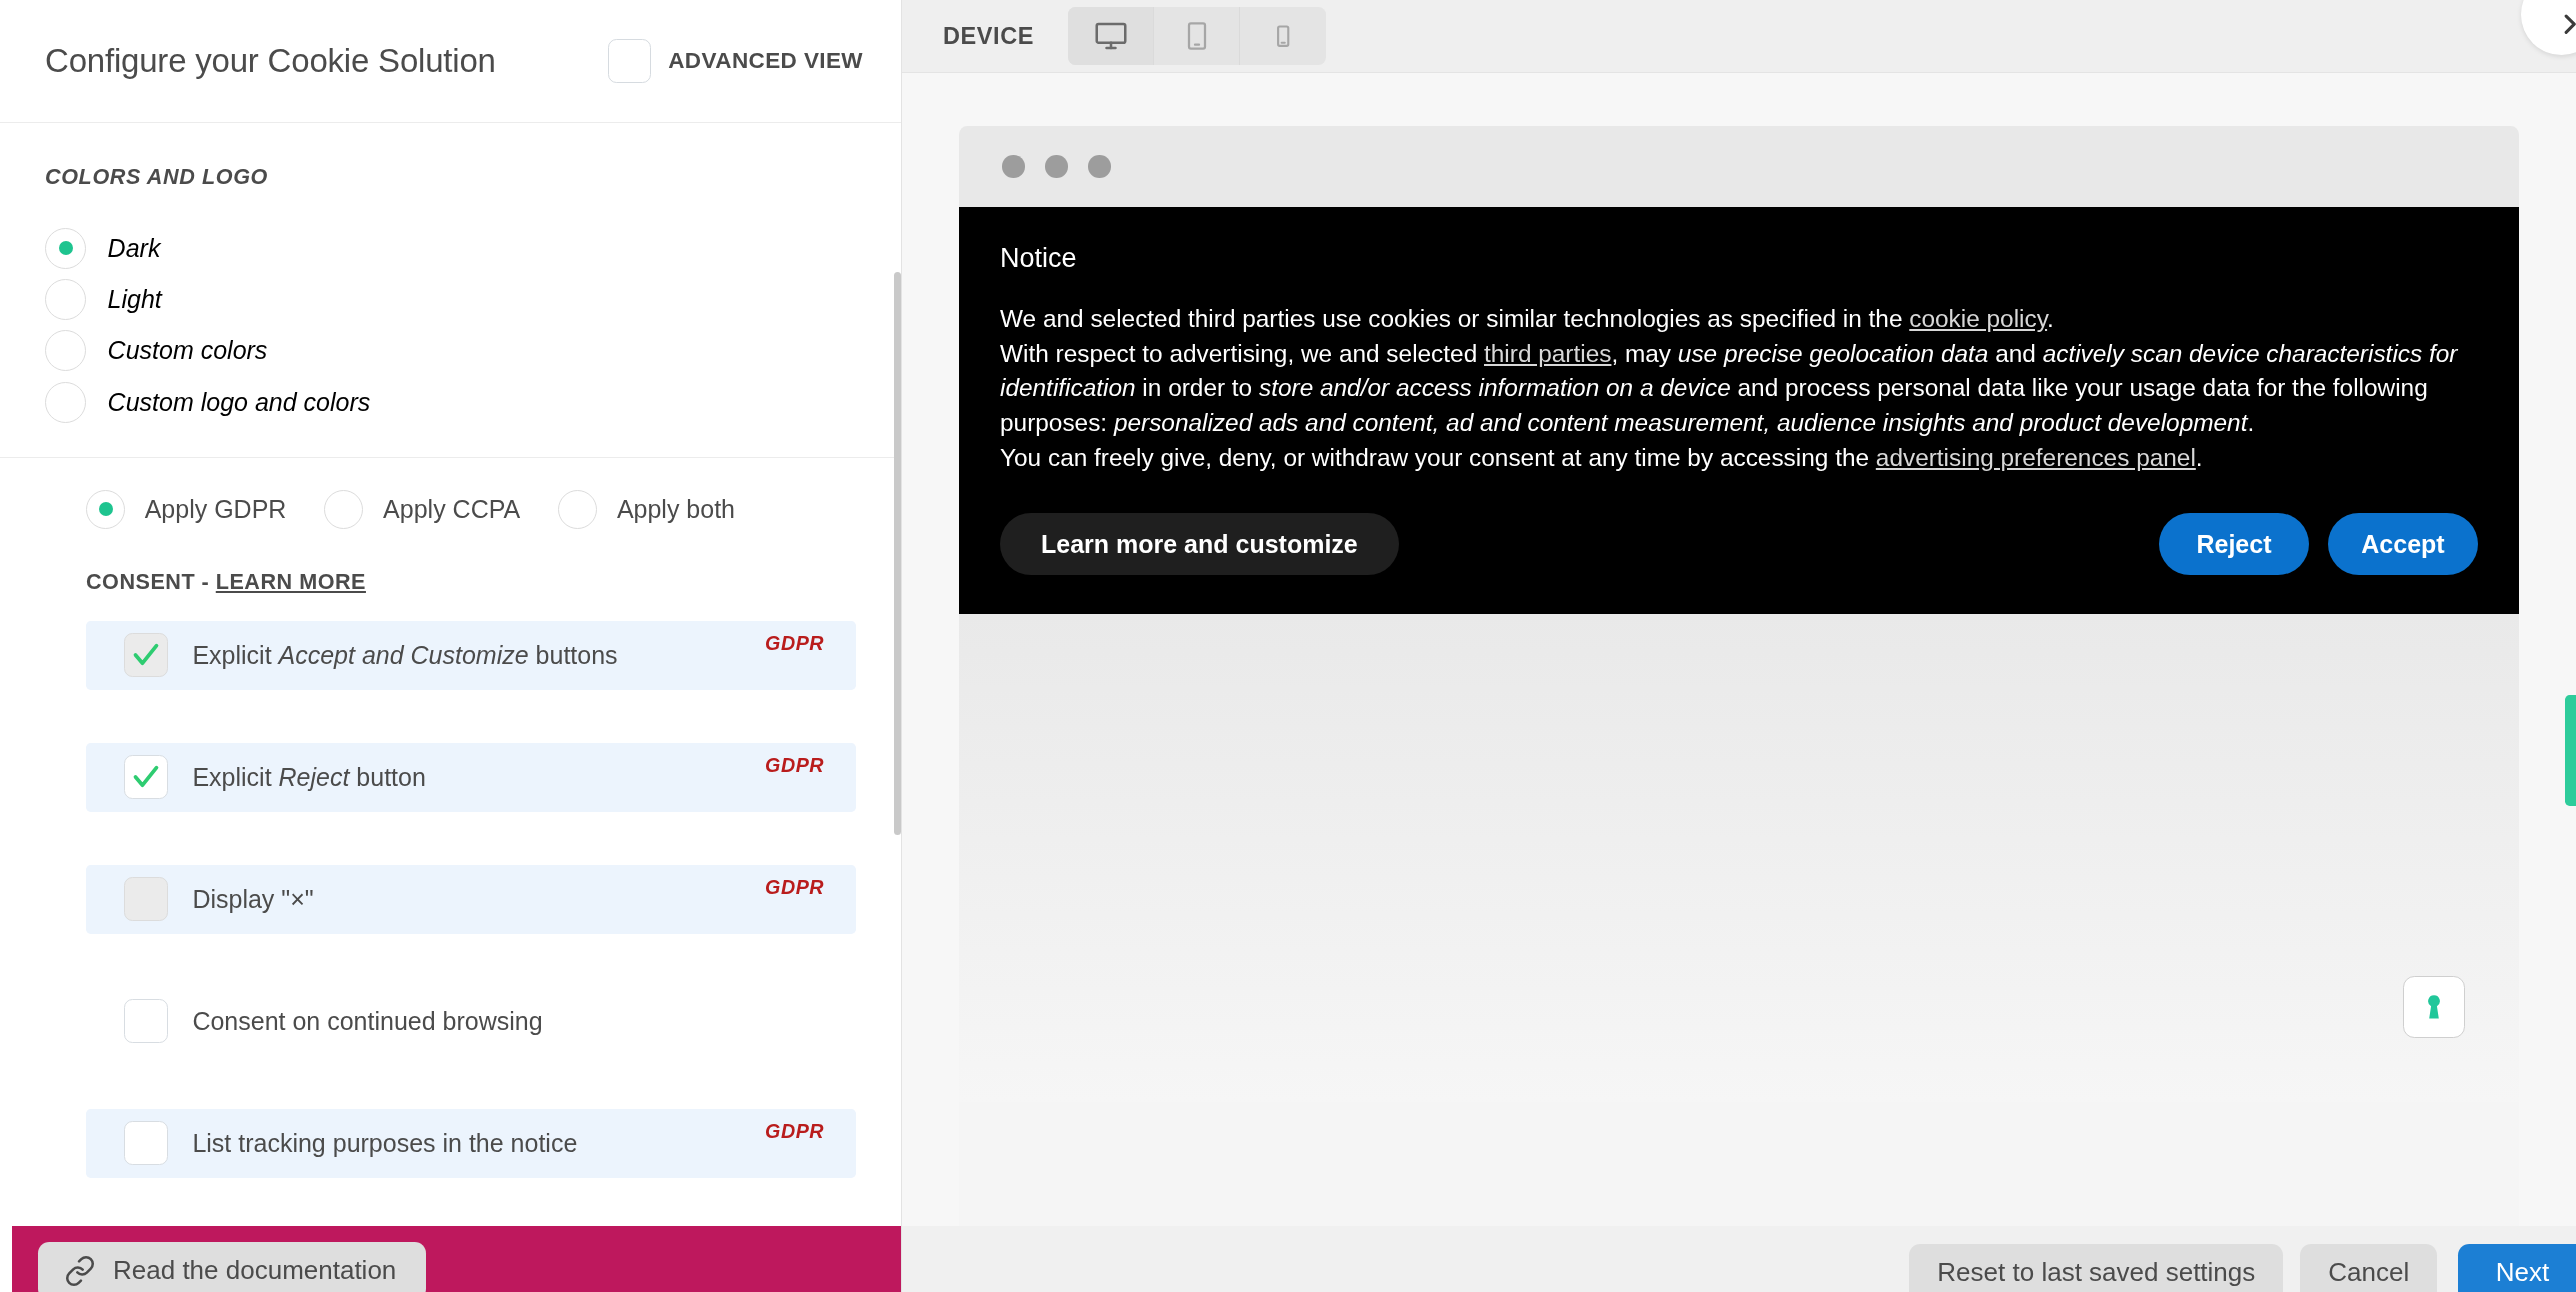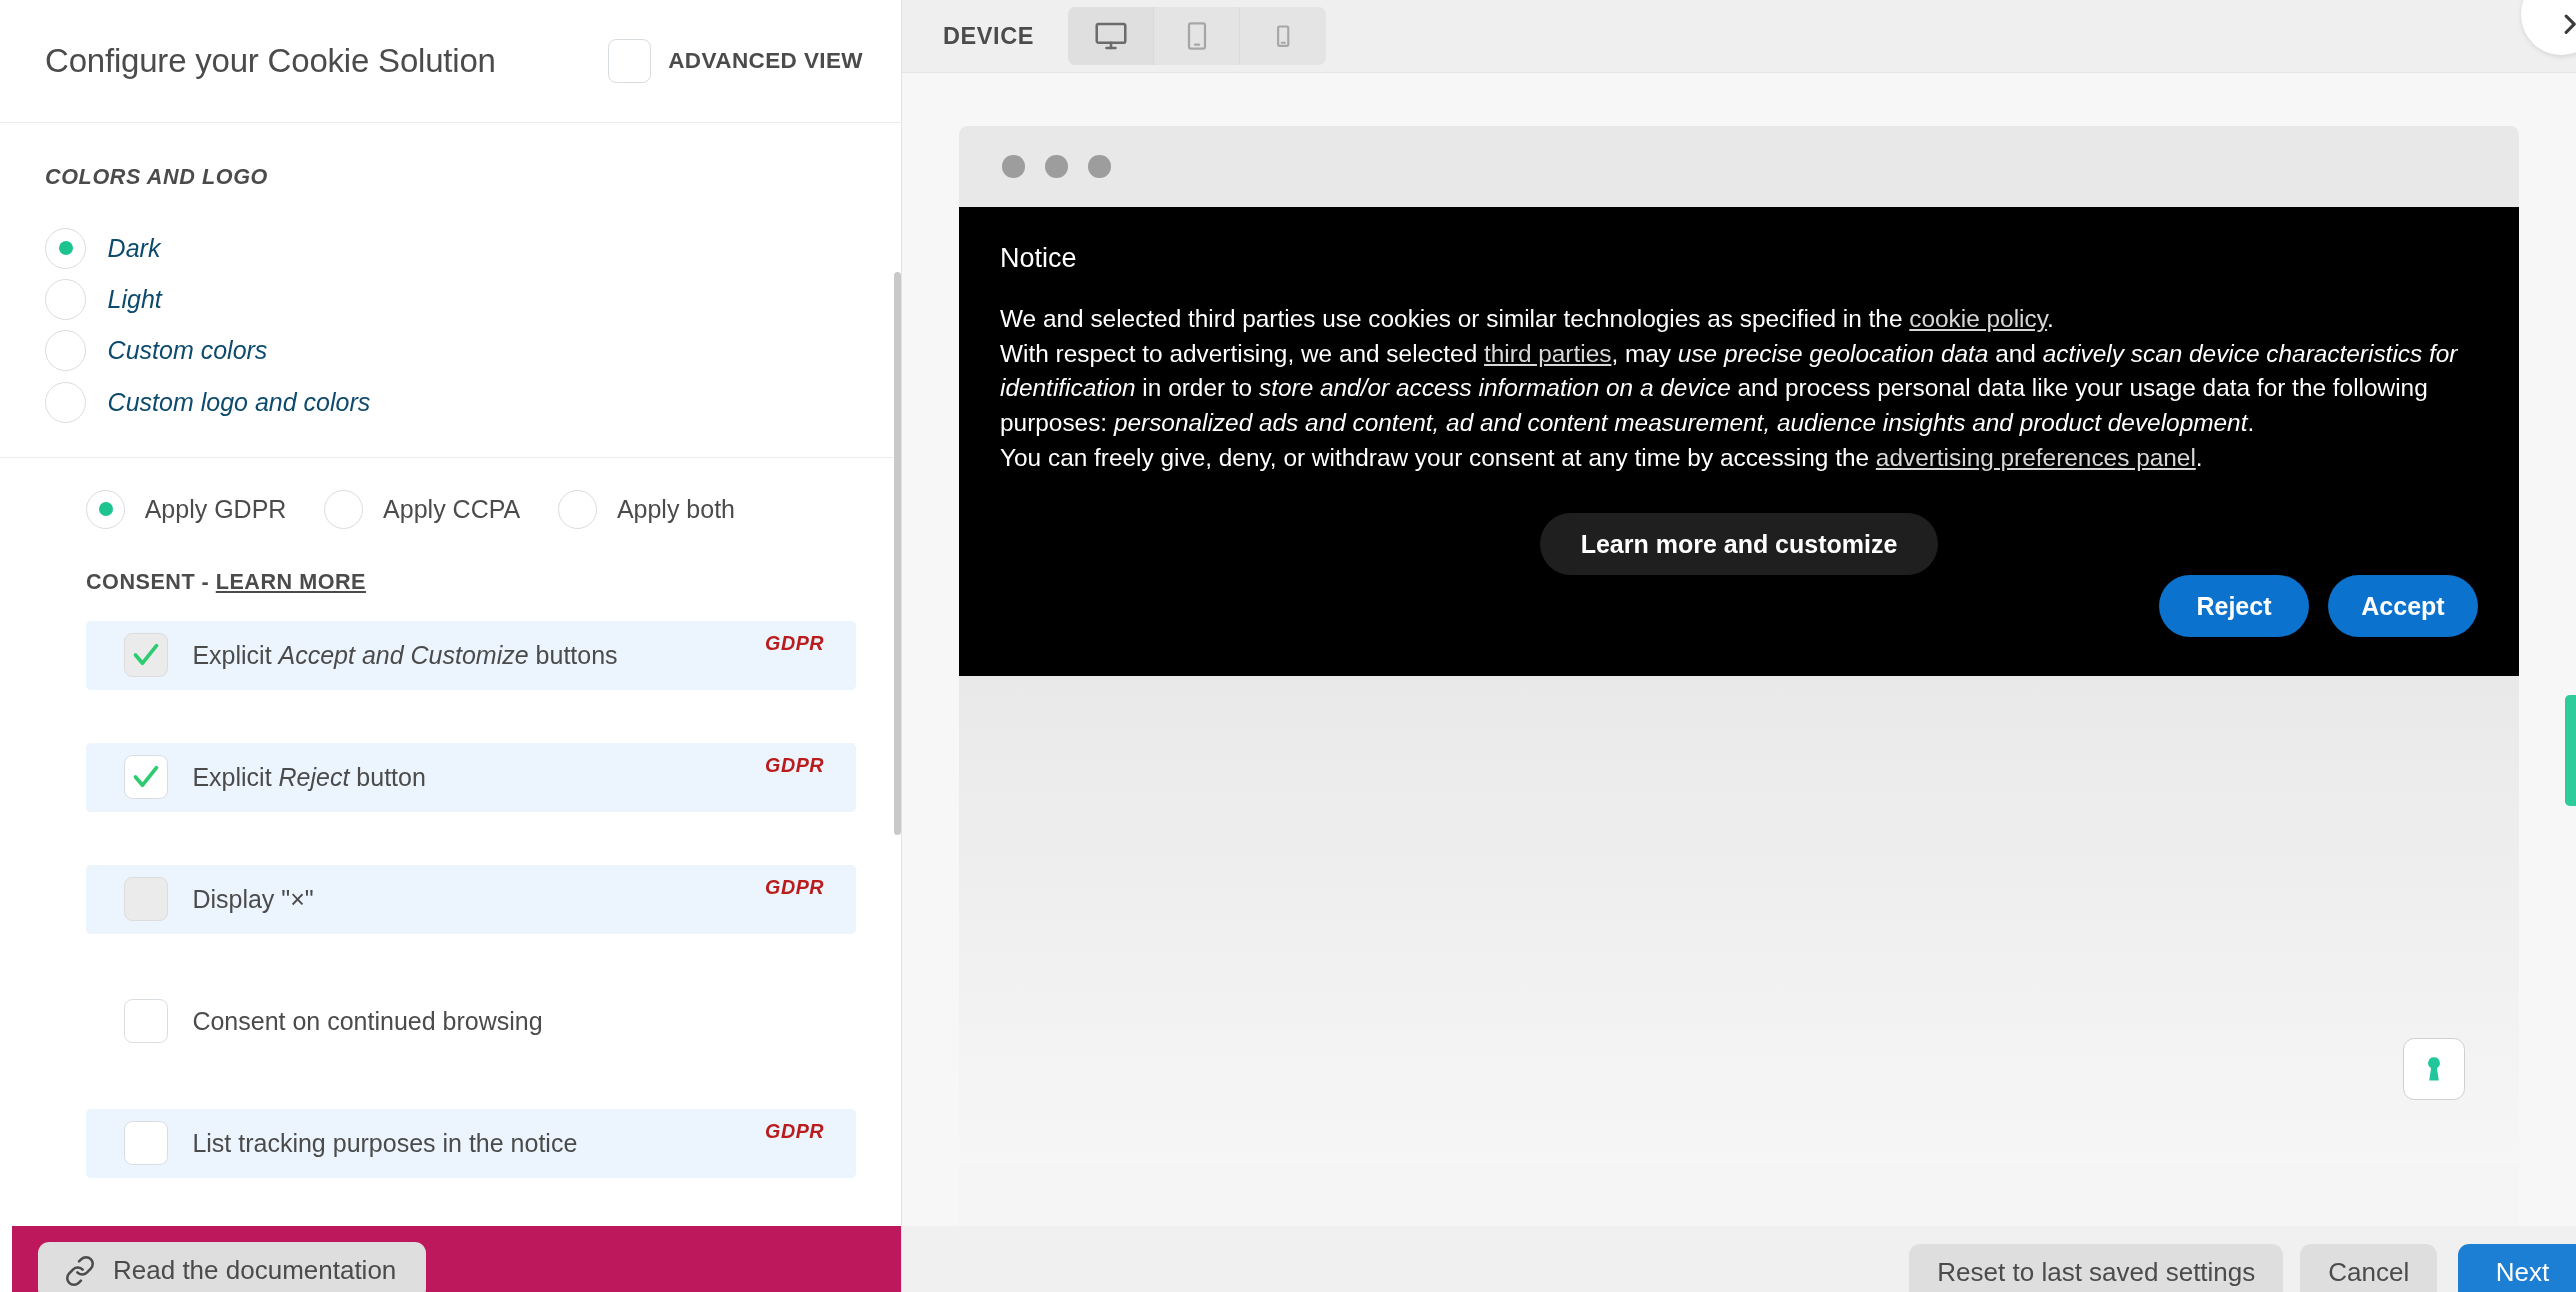--- a/index.html
+++ b/index.html
@@ -86,21 +86,21 @@
   .radio-list { display: flex; flex-direction: column; gap: 10.3px; }
   .radio-row { display: flex; align-items: center; gap: 21.6px; }
   .radio {
     width: 41px; height: 41px; border-radius: 50%;
     border: 1.9px solid #dcdcdc; background: #fff;
     display: flex; align-items: center; justify-content: center;
     flex: 0 0 auto;
   }
   .radio .dot { width: 14px; height: 14px; border-radius: 50%; background: #1ec48f; display: none; }
   .radio.on .dot { display: block; }
-  .radio-text { font-size: 25px; color: #0c4a6e; }
+  .radio-text { font-size: 25px; color: #000000; }
 
   .section-b { padding: 32px 45px 0 45px; margin-left: 41px; }
   .apply-row { display: flex; align-items: center; gap: 0; }
   .apply-item { display: flex; align-items: center; gap: 19.7px; margin-right: 38px; }
   .apply-item .radio { width: 39px; height: 39px; }
   .apply-text { font-size: 25px; color: #4b4b4b; }
 
   .consent-label {
     margin-top: 40px;
     font-size: 21.6px; font-weight: 700; color: #4b4b4b;
@@ -196,21 +196,21 @@
   .dot-btn { width: 22.5px; height: 22.5px; border-radius: 50%; background: #9d9d9d; }
 
   .cookie-banner {
     background: #000000; color: #ffffff;
     padding: 36px 41px 39px 41px;
   }
   .cb-title { font-size: 27px; font-weight: 400; margin-bottom: 28px; }
   .cb-body { font-size: 24.4px; line-height: 1.42; font-weight: 400; }
   .cb-body i { font-style: italic; }
   .cb-link { color: #d8d8d8; text-decoration: underline; }
-  .cb-actions { display: flex; align-items: center; margin-top: 38px; flex-direction: column; }
+  .cb-actions { display: flex; align-items: center; margin-top: 38px; }
   .btn-learn {
     background: #1f1f1f; color: #ffffff;
     border-radius: 45px; height: 62px;
     display: flex; align-items: center; justify-content: center;
     padding: 0 41px; font-size: 25px; font-weight: 700;
   }
   .cb-right { margin-left: auto; display: flex; gap: 19px; }
   .btn-blue {
     background: #0b72cd; color: #ffffff;
     border-radius: 45px; height: 62px;

